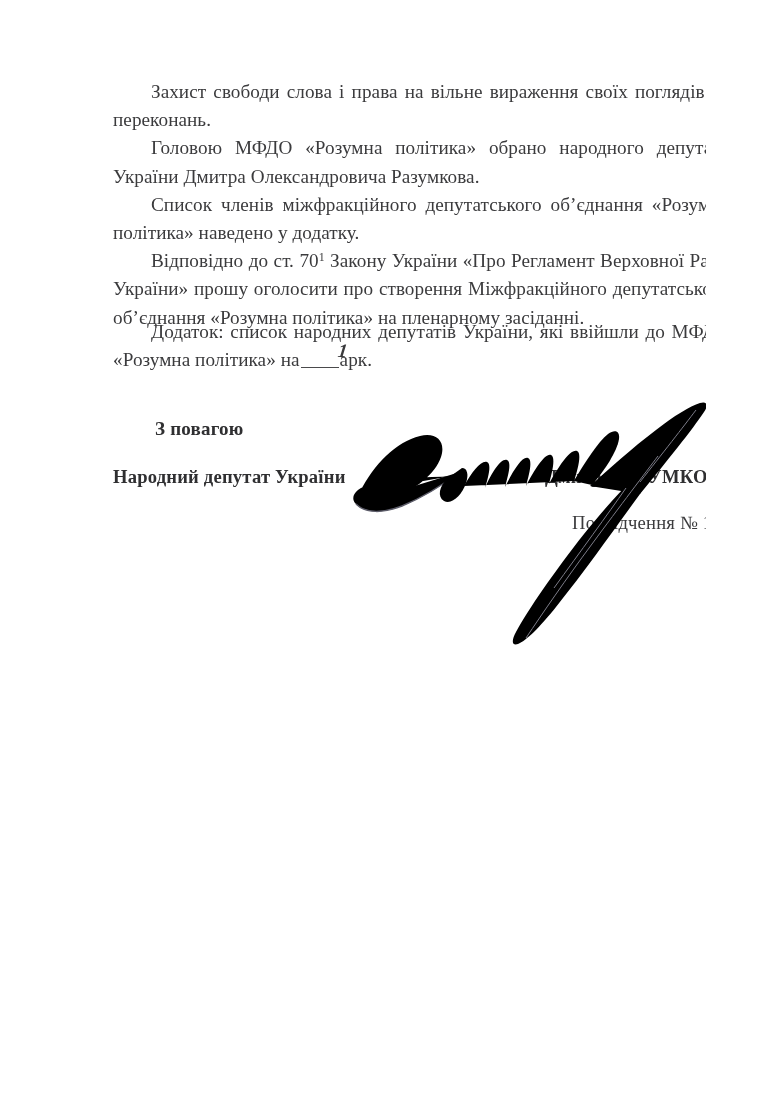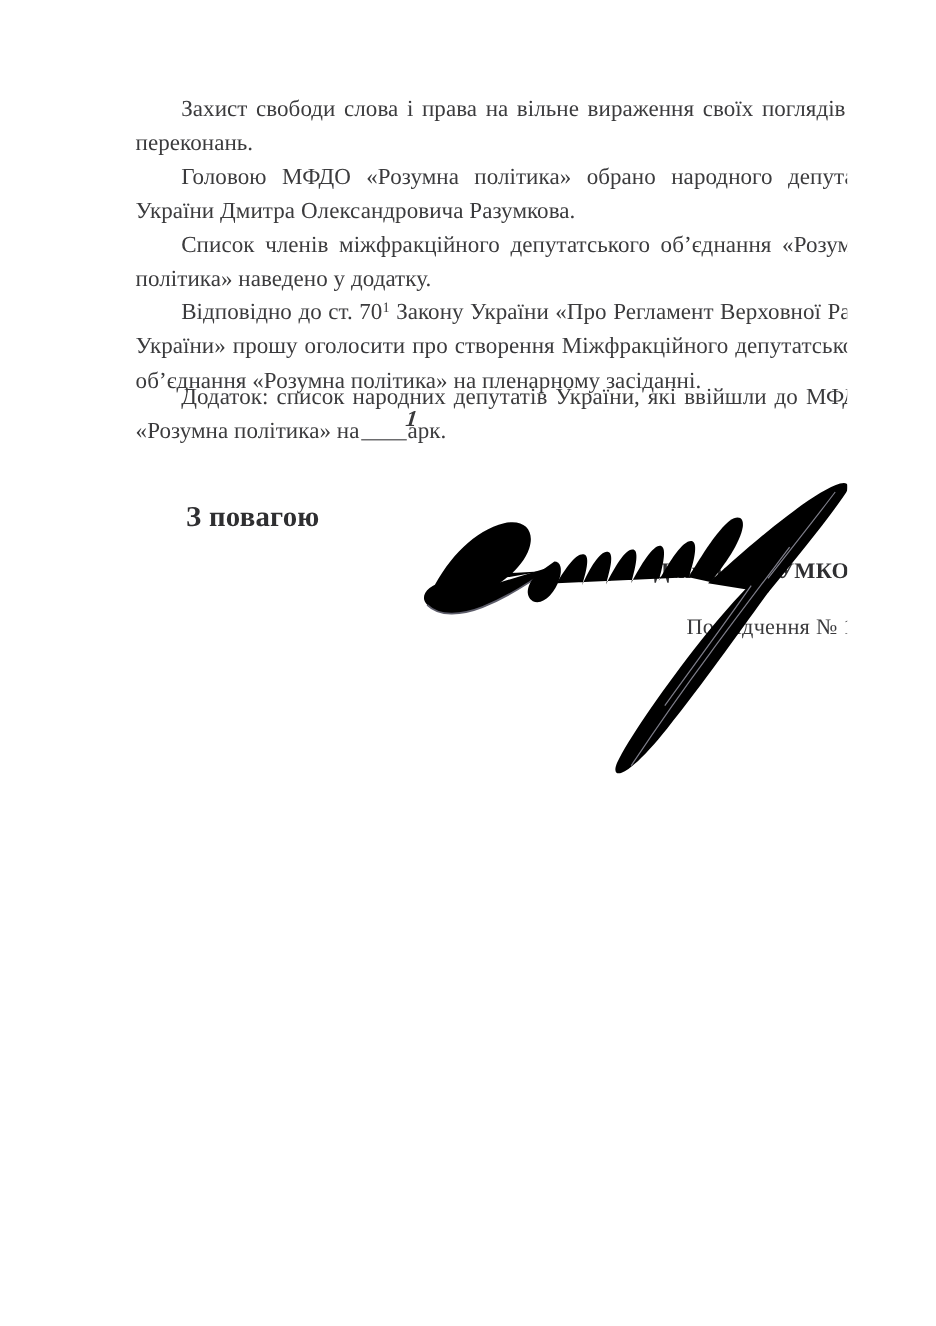--- a/index.html
+++ b/index.html
@@ -85,21 +85,21 @@
     left: 0;
     right: 0;
     bottom: 1px;
   }
 
   
   #sign-regards {
     position: absolute;
     left: 155px;
     top: 418px;
-    font-size: 24px;
+    font-size: 19px;
     font-weight: 700;
     letter-spacing: 0.2px;
     color: #2f2f31;
   }
   #sign-role {
     position: absolute;
     left: 113px;
     top: 466px;
     font-size: 18.6px;
     font-weight: 700;
@@ -157,20 +157,21 @@
 
     <p class="para"><span>Відповідно до ст. 70</span><sup>1</sup><span> Закону України «Про Регламент Верховної Ради України» прошу оголосити про створення Міжфракційного депутатського об’єднання «Розумна політика» на пленарному засіданні.</span></p>
   </div>
 
   <div id="appendix-block">
     <p class="para"><span>Додаток: список народних депутатів України, які ввійшли до МФДО «Розумна політика» на</span><span class="hand-rule"><span class="hand-count">1</span></span><span>арк.</span></p>
   </div>
 
   <div id="sign-regards">З повагою</div>
 
+  <div id="sign-role">Народний депутат України</div>
 
   <div id="sign-name">Дмитро РАЗУМКОВ</div>
 
   <div id="sign-id">Посвідчення № 1</div>
 
   <div id="signature-mark">
     <svg viewBox="0 0 410 260" xmlns="http://www.w3.org/2000/svg" aria-hidden="true">
 
       <path class="ink-main" d="M20,100
         C 34,72 56,50 80,44

